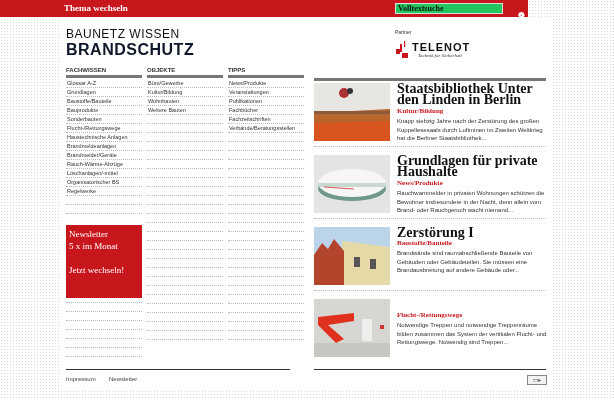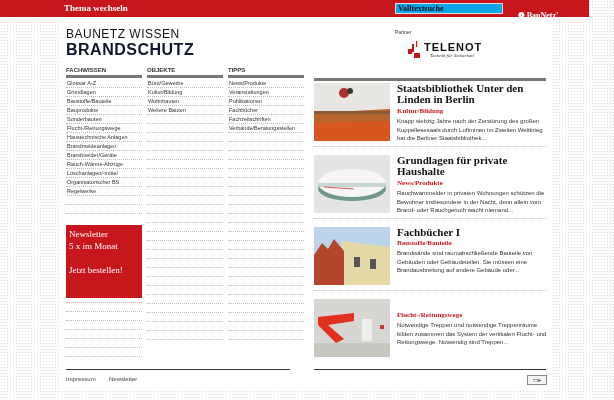--- a/index.html
+++ b/index.html
@@ -1,40 +1,40 @@
 <!DOCTYPE html>
 <html><head>
 <meta charset="utf-8">
 <style>
 *{box-sizing:border-box;margin:0;padding:0}
 body{width:614px;height:400px;overflow:hidden;font-family:"Liberation Sans",sans-serif;
  background-color:#fff;
  background-image:radial-gradient(#d8d8d8 0.6px,transparent 0.8px);
  background-size:3px 3px;position:relative}
-.topbar{position:absolute;left:0;top:0;width:589px;height:17px;background:#c8161d}
+.topbar{position:absolute;left:0;top:0;width:528px;height:17px;background:#c8161d}
 .topbar .theme{position:absolute;left:64px;top:3px;color:#fff;font-family:"Liberation Serif",serif;font-weight:bold;font-size:9px}
-.topbar .search{position:absolute;left:395px;top:3px;width:108px;height:11px;background:#0ea5e9;border:1px solid #ddd;font-family:"Liberation Serif",serif;font-weight:bold;font-size:8px;line-height:9px;padding-left:2px;color:#111}
+.topbar .search{position:absolute;left:395px;top:3px;width:108px;height:11px;background:#22c55e;border:1px solid #ddd;font-family:"Liberation Serif",serif;font-weight:bold;font-size:8px;line-height:9px;padding-left:2px;color:#111}
 .topbar .brand{position:absolute;left:518px;top:11px;color:#fff;font-family:"Liberation Serif",serif;font-weight:bold;font-size:8px}
 .page{position:absolute;left:60px;top:17px;width:492px;height:373px;background:#fff}
 .logo1{position:absolute;left:6px;top:10px;font-weight:normal;font-size:12px;letter-spacing:0.5px;color:#111}
 .logo2{position:absolute;left:6px;top:24px;font-weight:bold;font-size:16px;letter-spacing:0.5px;color:#0f172a}
 .partner{position:absolute;left:335px;top:12px;font-size:5px;color:#333}
-.telenot{position:absolute;left:348px;top:22px;width:80px;height:22px}
+.telenot{position:absolute;left:336px;top:22px;width:80px;height:22px}
 .telenot .mark{position:absolute;left:0;top:2px;width:14px;height:18px}
 .telenot .name{position:absolute;left:16px;top:2px;font-weight:bold;font-size:11px;letter-spacing:1px;color:#111}
 .telenot .tag{position:absolute;left:22px;top:14px;font-family:"Liberation Serif",serif;font-style:italic;font-size:5px;color:#333}
 .col{position:absolute;top:50px;width:76px}
 .col .hdr{font-size:6px;font-weight:bold;color:#333;height:8px}
 .col .bar{height:3px;background:#777;margin-bottom:1px}
 .col .item{height:9px;border-bottom:1px dotted #bbb;font-size:5.5px;color:#333;line-height:8px;padding-left:1px}
 .newsletter{position:absolute;left:6px;top:208px;width:76px;height:73px;background:#c8161d;color:#fff;font-family:"Liberation Serif",serif;font-size:9px;line-height:12px;padding:3px 3px}
 .rightbar{position:absolute;left:254px;top:61px;width:232px;height:3px;background:#777}
 .article{position:absolute;left:254px;width:232px;height:66px;border-bottom:1px dotted #bbb}
 .article .thumb{position:absolute;left:0;top:2px;width:76px;height:58px}
-.article .title{position:absolute;left:83px;top:2px;width:150px;font-family:"Liberation Serif",serif;font-weight:bold;font-size:11px;line-height:11px;color:#111}
+.article .title{position:absolute;left:83px;top:2px;width:150px;font-family:"Liberation Serif",serif;font-weight:bold;font-size:14px;line-height:11px;color:#111}
 .article .cat{position:absolute;left:83px;font-family:"Liberation Serif",serif;font-weight:bold;font-size:7px;color:#c8161d}
 .article .text{position:absolute;left:83px;width:150px;font-size:6px;line-height:8.5px;color:#333}
 .footbar-l{position:absolute;left:6px;top:352px;width:224px;height:1px;background:#333}
 .footbar-r{position:absolute;left:254px;top:352px;width:232px;height:1px;background:#333}
 .foot{position:absolute;top:359px;font-size:6px;color:#444}
 .print{position:absolute;left:467px;top:358px;width:20px;height:10px;border:1px solid #888;background:#f3f3f3;font-size:6px;text-align:center;line-height:8px;color:#555}
 </style>
 </head>
 <body>
 
@@ -152,21 +152,21 @@
   <div class="item"></div>
   <div class="item"></div>
   <div class="item"></div>
   <div class="item"></div>
  </div>
 
  <div class="newsletter">
   <div>Newsletter</div>
   <div>5 x im Monat</div>
   <div style="height:12px"></div>
-  <div>Jetzt bestellen!</div>
+  <div>Jetzt wechseln!</div>
  </div>
 
  <div class="rightbar"></div>
 
  <div class="article" style="top:64px">
   <svg class="thumb" viewBox="0 0 76 58" preserveAspectRatio="none">
    <rect width="76" height="58" fill="#e8e6e2"></rect>
    <polygon points="0,30 76,26 76,58 0,58" fill="#b8652e"></polygon>
    <polygon points="0,40 76,38 76,58 0,58" fill="#d9551f"></polygon>
    <rect x="0" y="28" width="76" height="3" fill="#8a5a3a"></rect>
@@ -192,21 +192,21 @@
  </div>
 
  <div class="article" style="top:208px">
   <svg class="thumb" viewBox="0 0 76 58" preserveAspectRatio="none">
    <rect width="76" height="58" fill="#bcd4ea"></rect>
    <polygon points="28,14 76,20 76,58 28,58" fill="#e6d9a8"></polygon>
    <polygon points="0,28 8,16 14,22 20,12 30,24 30,58 0,58" fill="#b2452c"></polygon>
    <rect x="40" y="30" width="6" height="10" fill="#555"></rect>
    <rect x="56" y="32" width="6" height="10" fill="#555"></rect>
   </svg>
-  <div class="title">Fachbücher I</div>
+  <div class="title">Zerstörung I</div>
   <div class="cat" style="top:14px">Baustoffe/Bauteile</div>
   <div class="text" style="top:24px">Brandwände sind raumabschließende Bauteile von Gebäuden oder Gebäudeteilen. Sie müssen eine Brandausbreitung auf andere Gebäude oder...</div>
  </div>
 
  <div class="article" style="top:280px;border-bottom:none">
   <svg class="thumb" viewBox="0 0 76 58" preserveAspectRatio="none">
    <rect width="76" height="58" fill="#d8d6d2"></rect>
    <rect x="0" y="44" width="76" height="14" fill="#c8c6c0"></rect>
    <polygon points="4,18 40,14 40,22 14,26 30,40 22,44 4,26" fill="#e0311f"></polygon>
    <rect x="48" y="20" width="10" height="22" fill="#eee"></rect>

